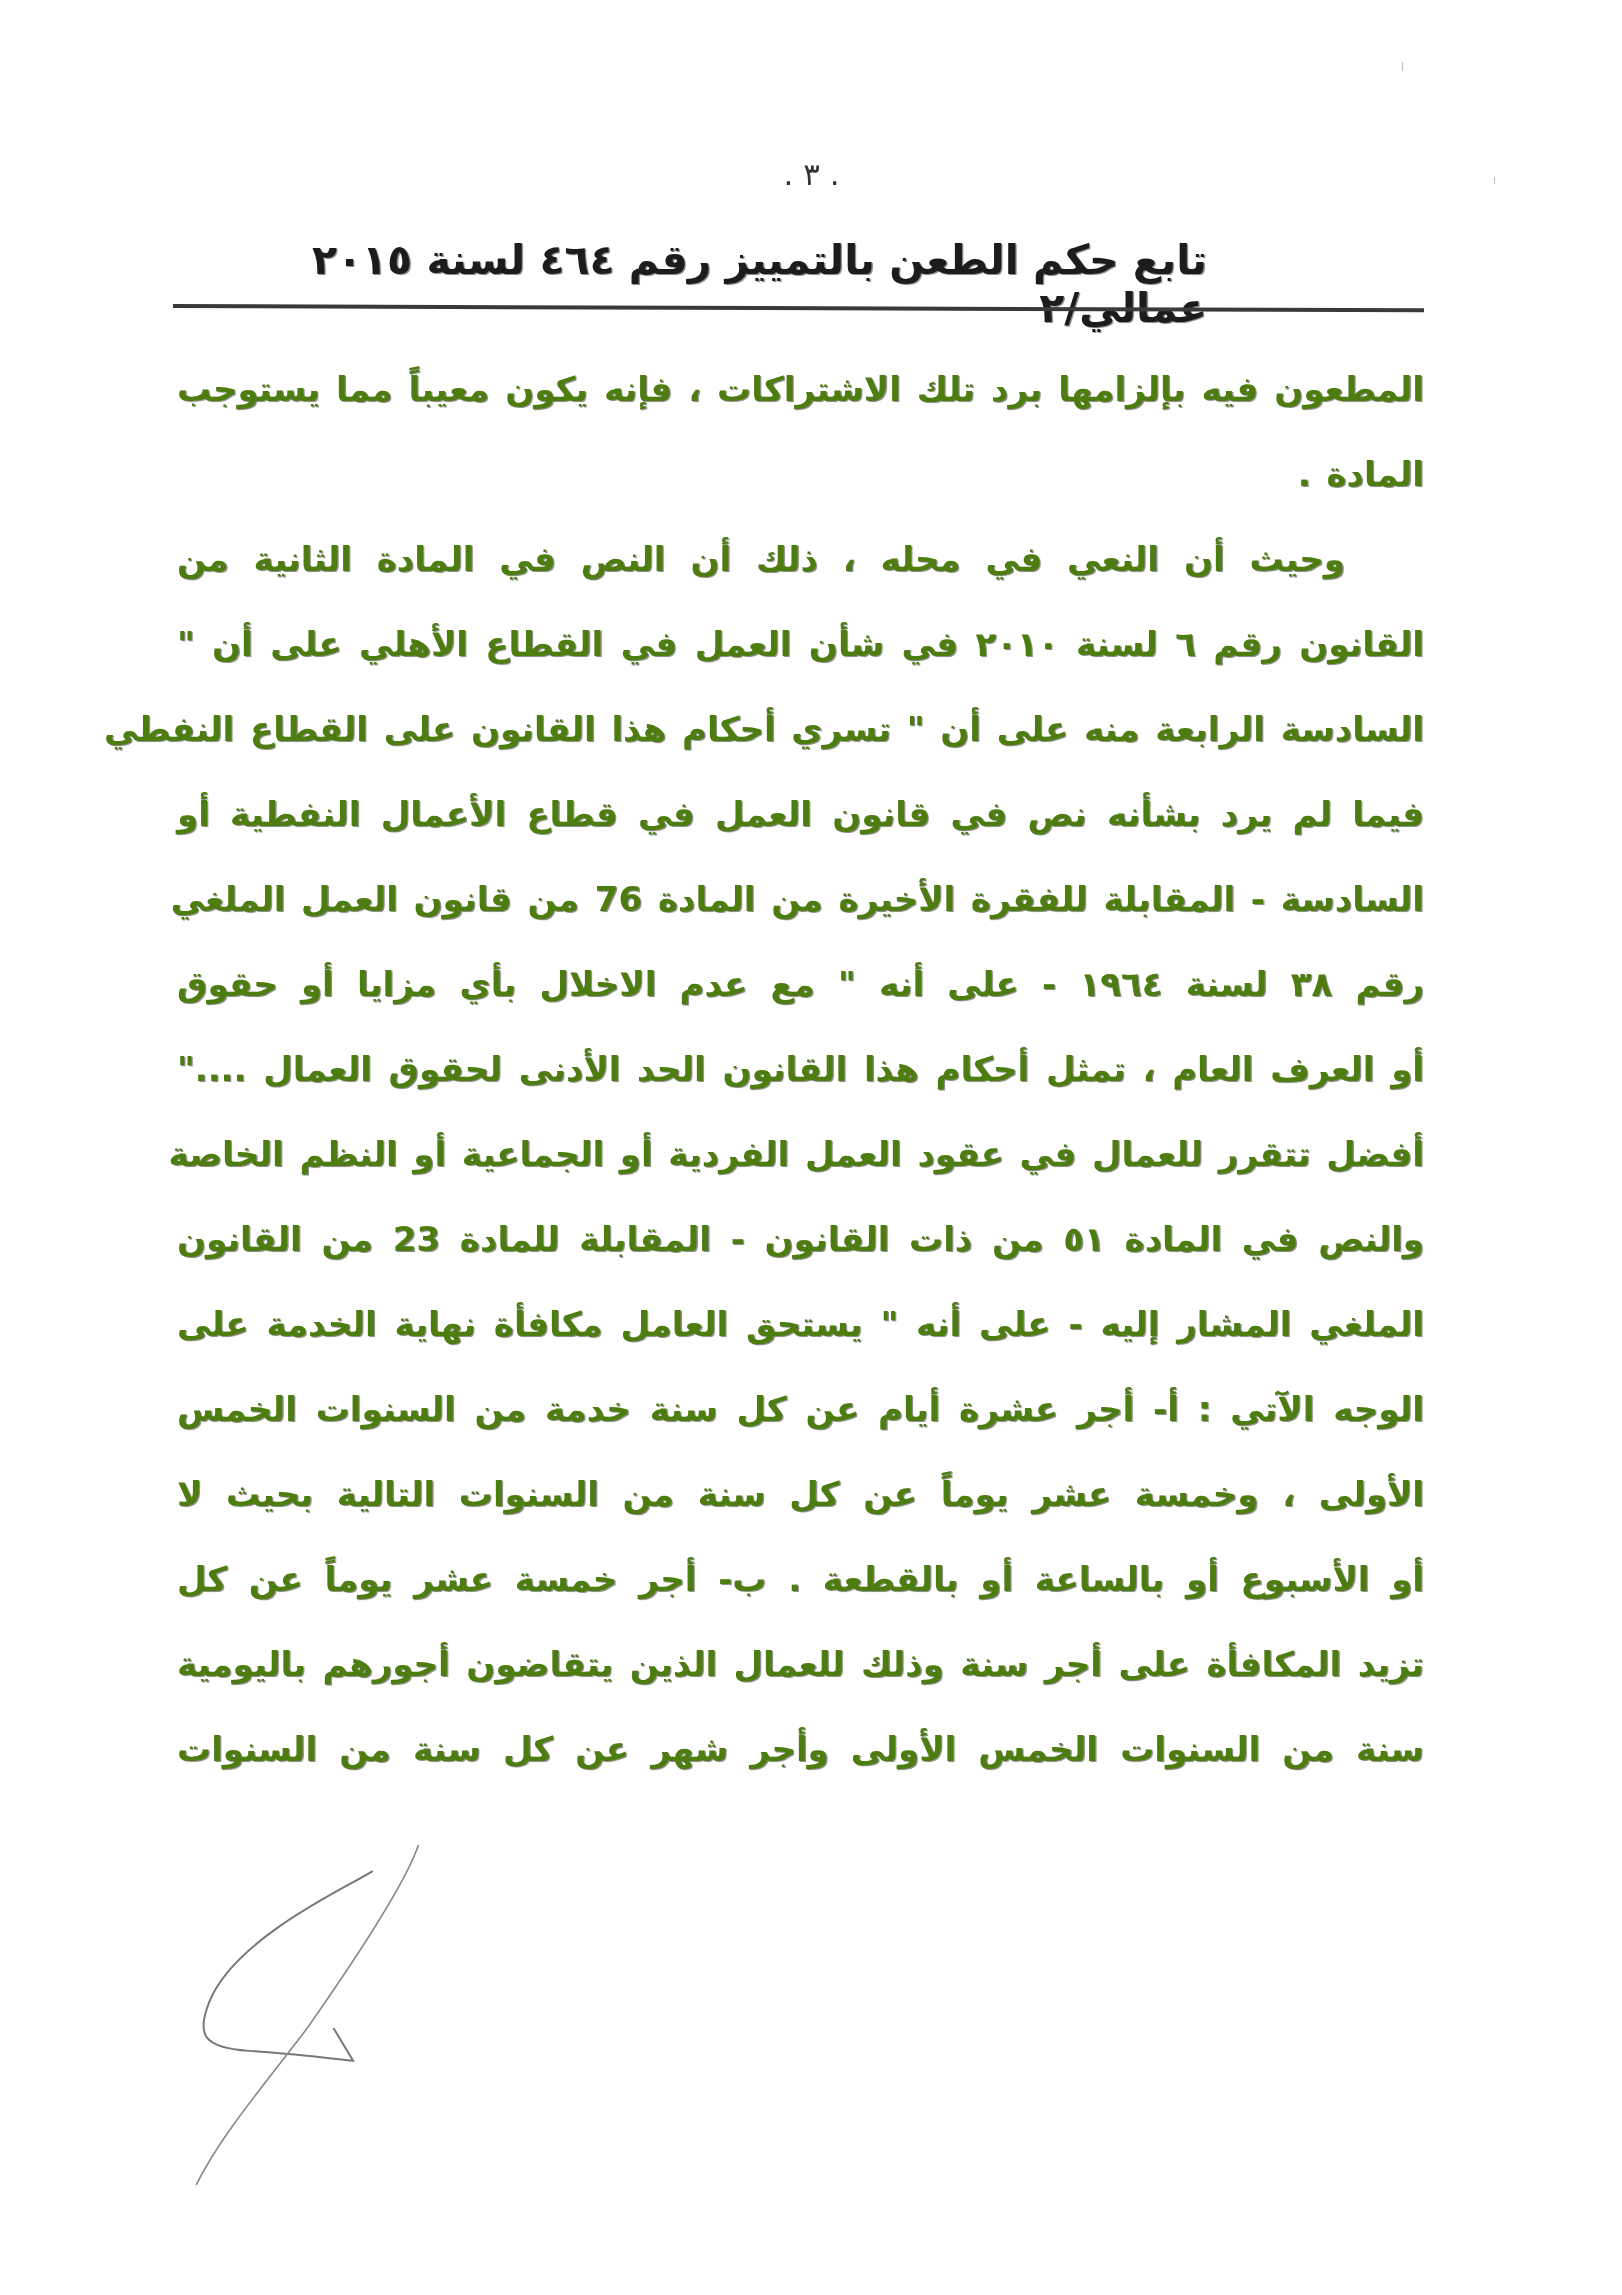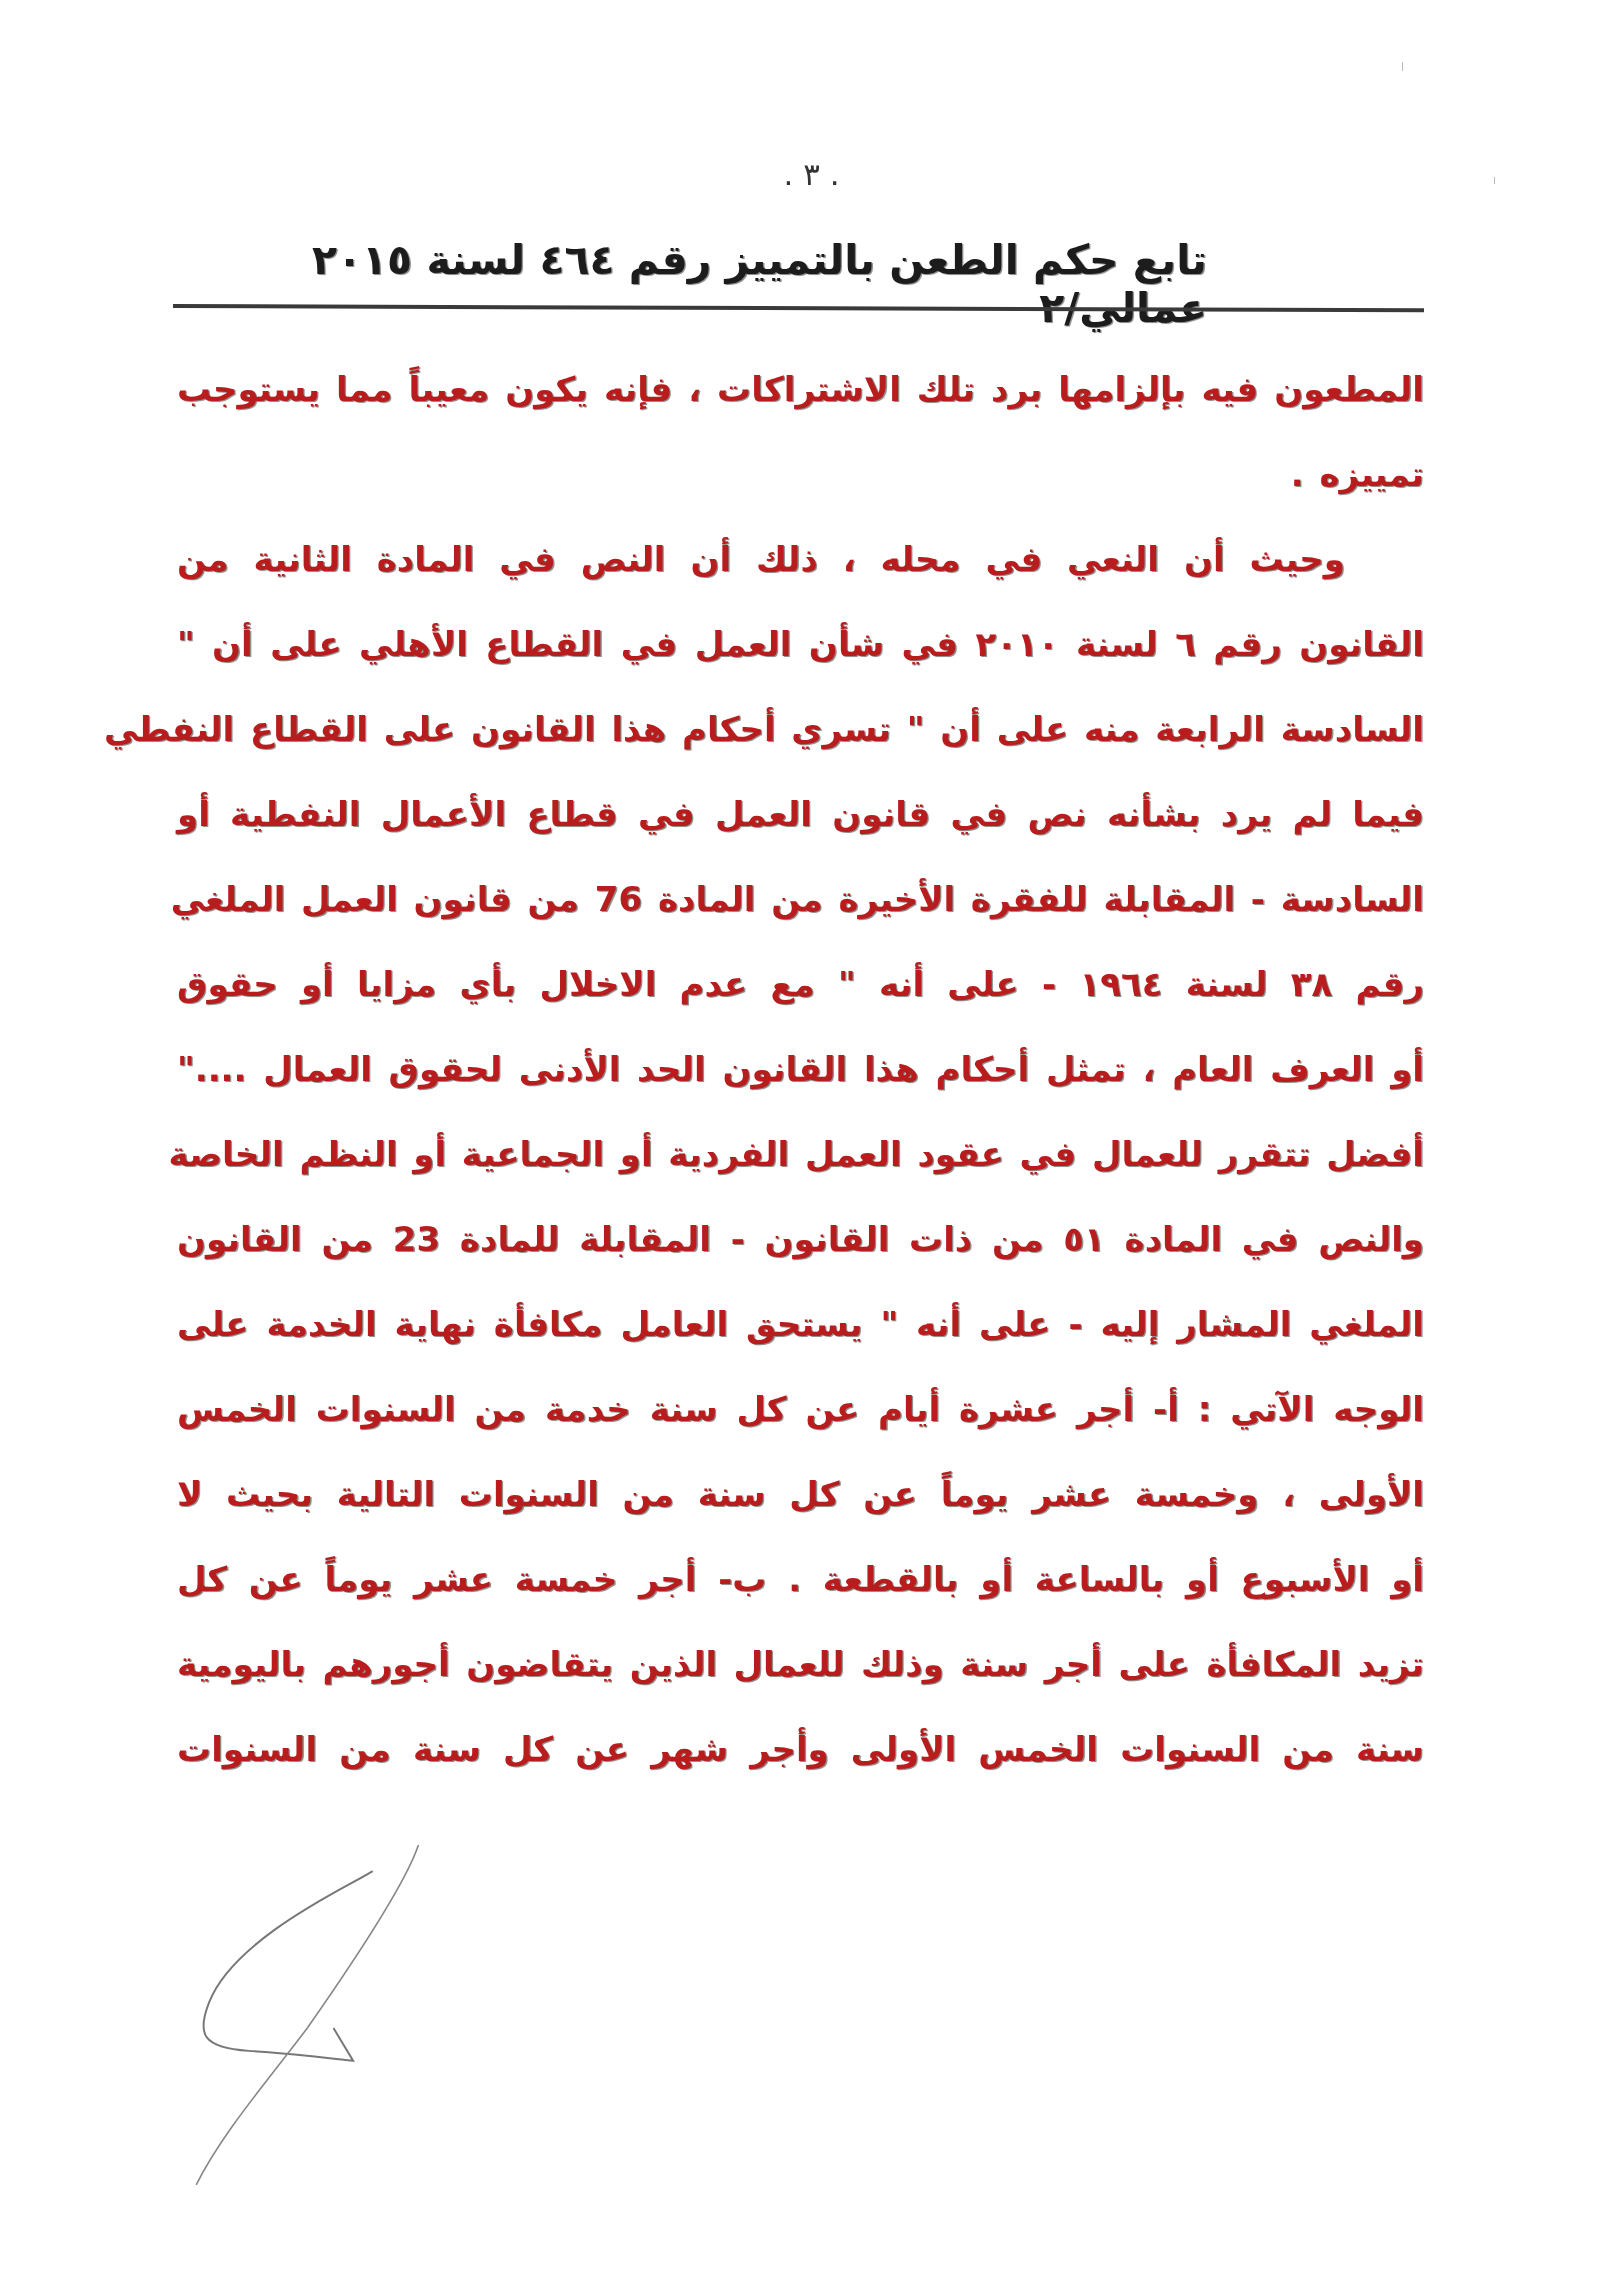--- a/index.html
+++ b/index.html
@@ -21,21 +21,21 @@
   .header-rule {
     position: absolute; top: 304px; left: 173px; width: 1251px; height: 3.9px;
     background: #3a3a3a; transform: rotate(0.2deg); transform-origin: left center;
   }
   .body-text {
     position: absolute; top: 347px; left: 177px; width: 1247px;
     direction: rtl;
   }
   .line {
     height: 85px; line-height: 85px; font-size: 34px; font-weight: bold;
-    color: #b91c1c; text-shadow: 1.3px 1.3px 0.7px #8a8a8a;
+    color: #4d7c0f; text-shadow: 1.3px 1.3px 0.7px #8a8a8a;
     text-align: justify; text-align-last: justify; white-space: nowrap;
     overflow: visible; word-spacing: 3.9px;
     font-family: "DejaVu Sans", sans-serif;
   }
   .line.last { text-align-last: right; }
   .line.indent { padding-right: 79px; }
   .signature {
     position: absolute; left: 157px; top: 1845px; width: 366px; height: 366px;
   }
   .scan-mark { position: absolute; background: #bbb; }
@@ -43,21 +43,21 @@
 </head>
 <body>
 
 <div class="page-number">. ٣ .</div>
 
 <div class="header-title">تابع حكم الطعن بالتمييز رقم ٤٦٤ لسنة ٢٠١٥ عمالي/٢</div>
 <div class="header-rule"></div>
 
 <div class="body-text">
   <div class="line">المطعون فيه بإلزامها برد تلك الاشتراكات ، فإنه يكون معيباً مما يستوجب</div>
-  <div class="line last">تمييزه .</div>
+  <div class="line last">المادة .</div>
   <div class="line indent">وحيث أن النعي في محله ، ذلك أن النص في المادة الثانية من</div>
   <div class="line">القانون رقم ٦ لسنة ٢٠١٠ في شأن العمل في القطاع الأهلي على أن "</div>
   <div class="line">السادسة الرابعة منه على أن " تسري أحكام هذا القانون على القطاع النفطي</div>
   <div class="line">فيما لم يرد بشأنه نص في قانون العمل في قطاع الأعمال النفطية أو</div>
   <div class="line">السادسة - المقابلة للفقرة الأخيرة من المادة 76 من قانون العمل الملغي</div>
   <div class="line">رقم ٣٨ لسنة ١٩٦٤ - على أنه " مع عدم الاخلال بأي مزايا أو حقوق</div>
   <div class="line">أو العرف العام ، تمثل أحكام هذا القانون الحد الأدنى لحقوق العمال ...."</div>
   <div class="line">أفضل تتقرر للعمال في عقود العمل الفردية أو الجماعية أو النظم الخاصة</div>
   <div class="line">والنص في المادة ٥١ من ذات القانون - المقابلة للمادة 23 من القانون</div>
   <div class="line">الملغي المشار إليه - على أنه " يستحق العامل مكافأة نهاية الخدمة على</div>

